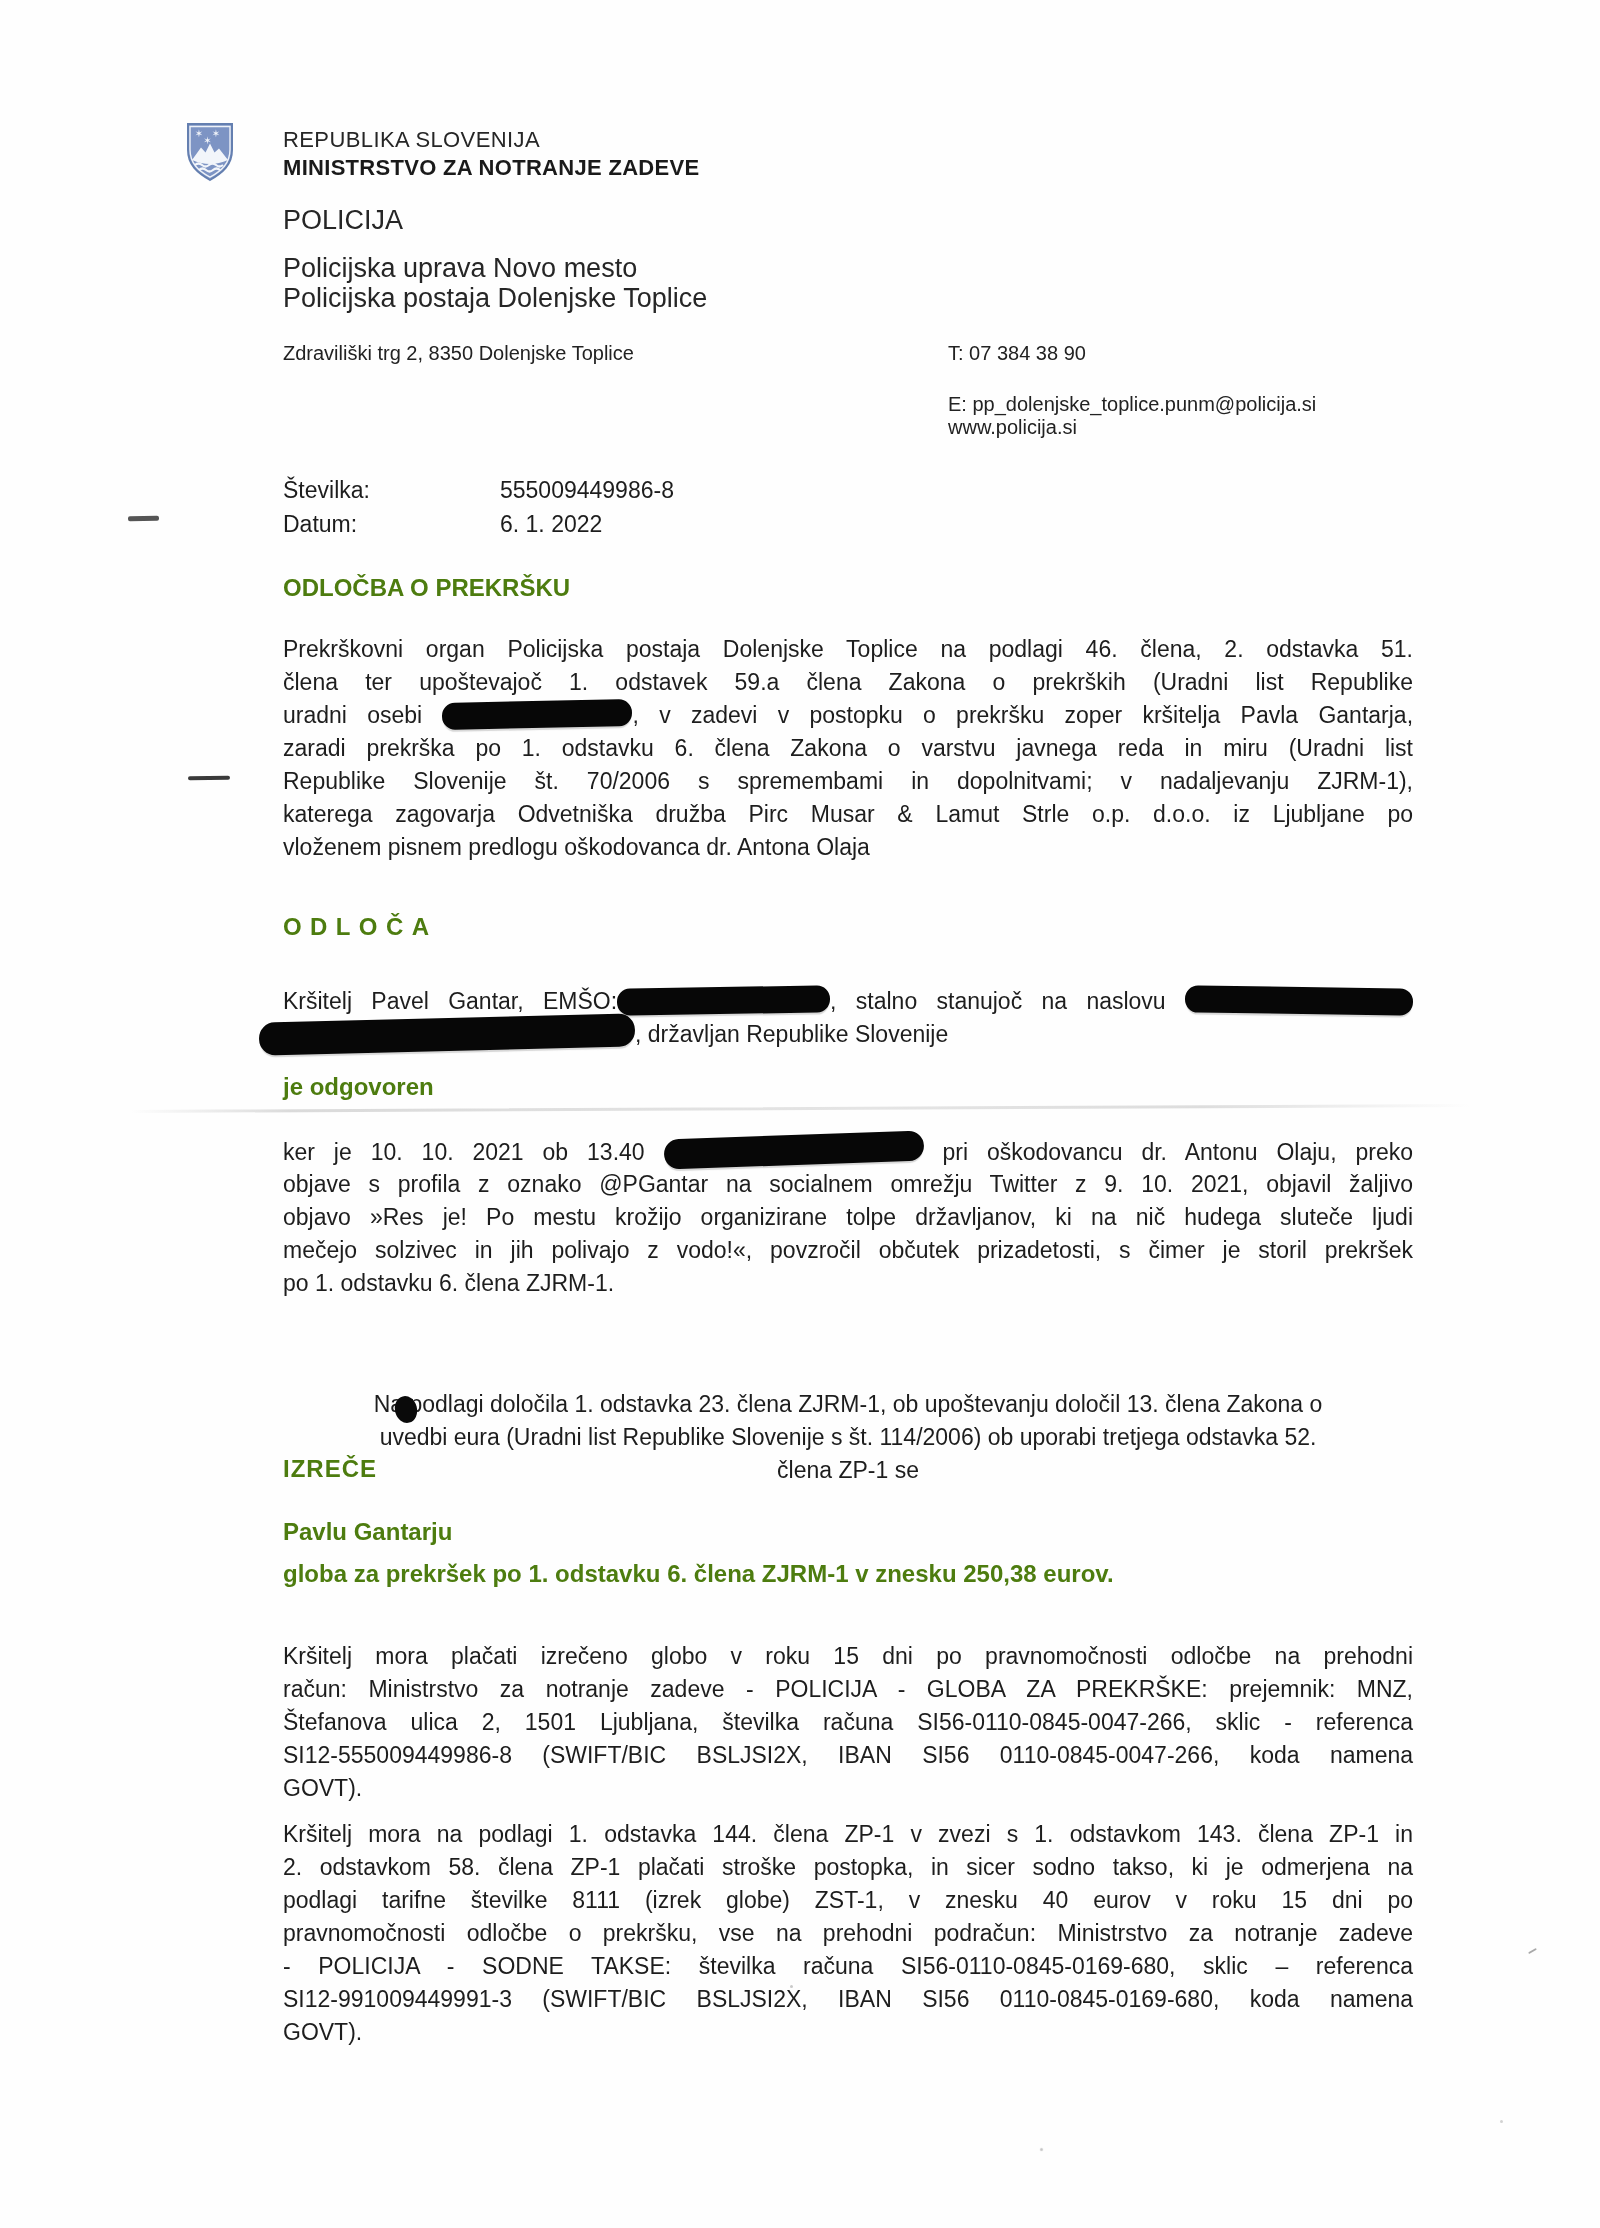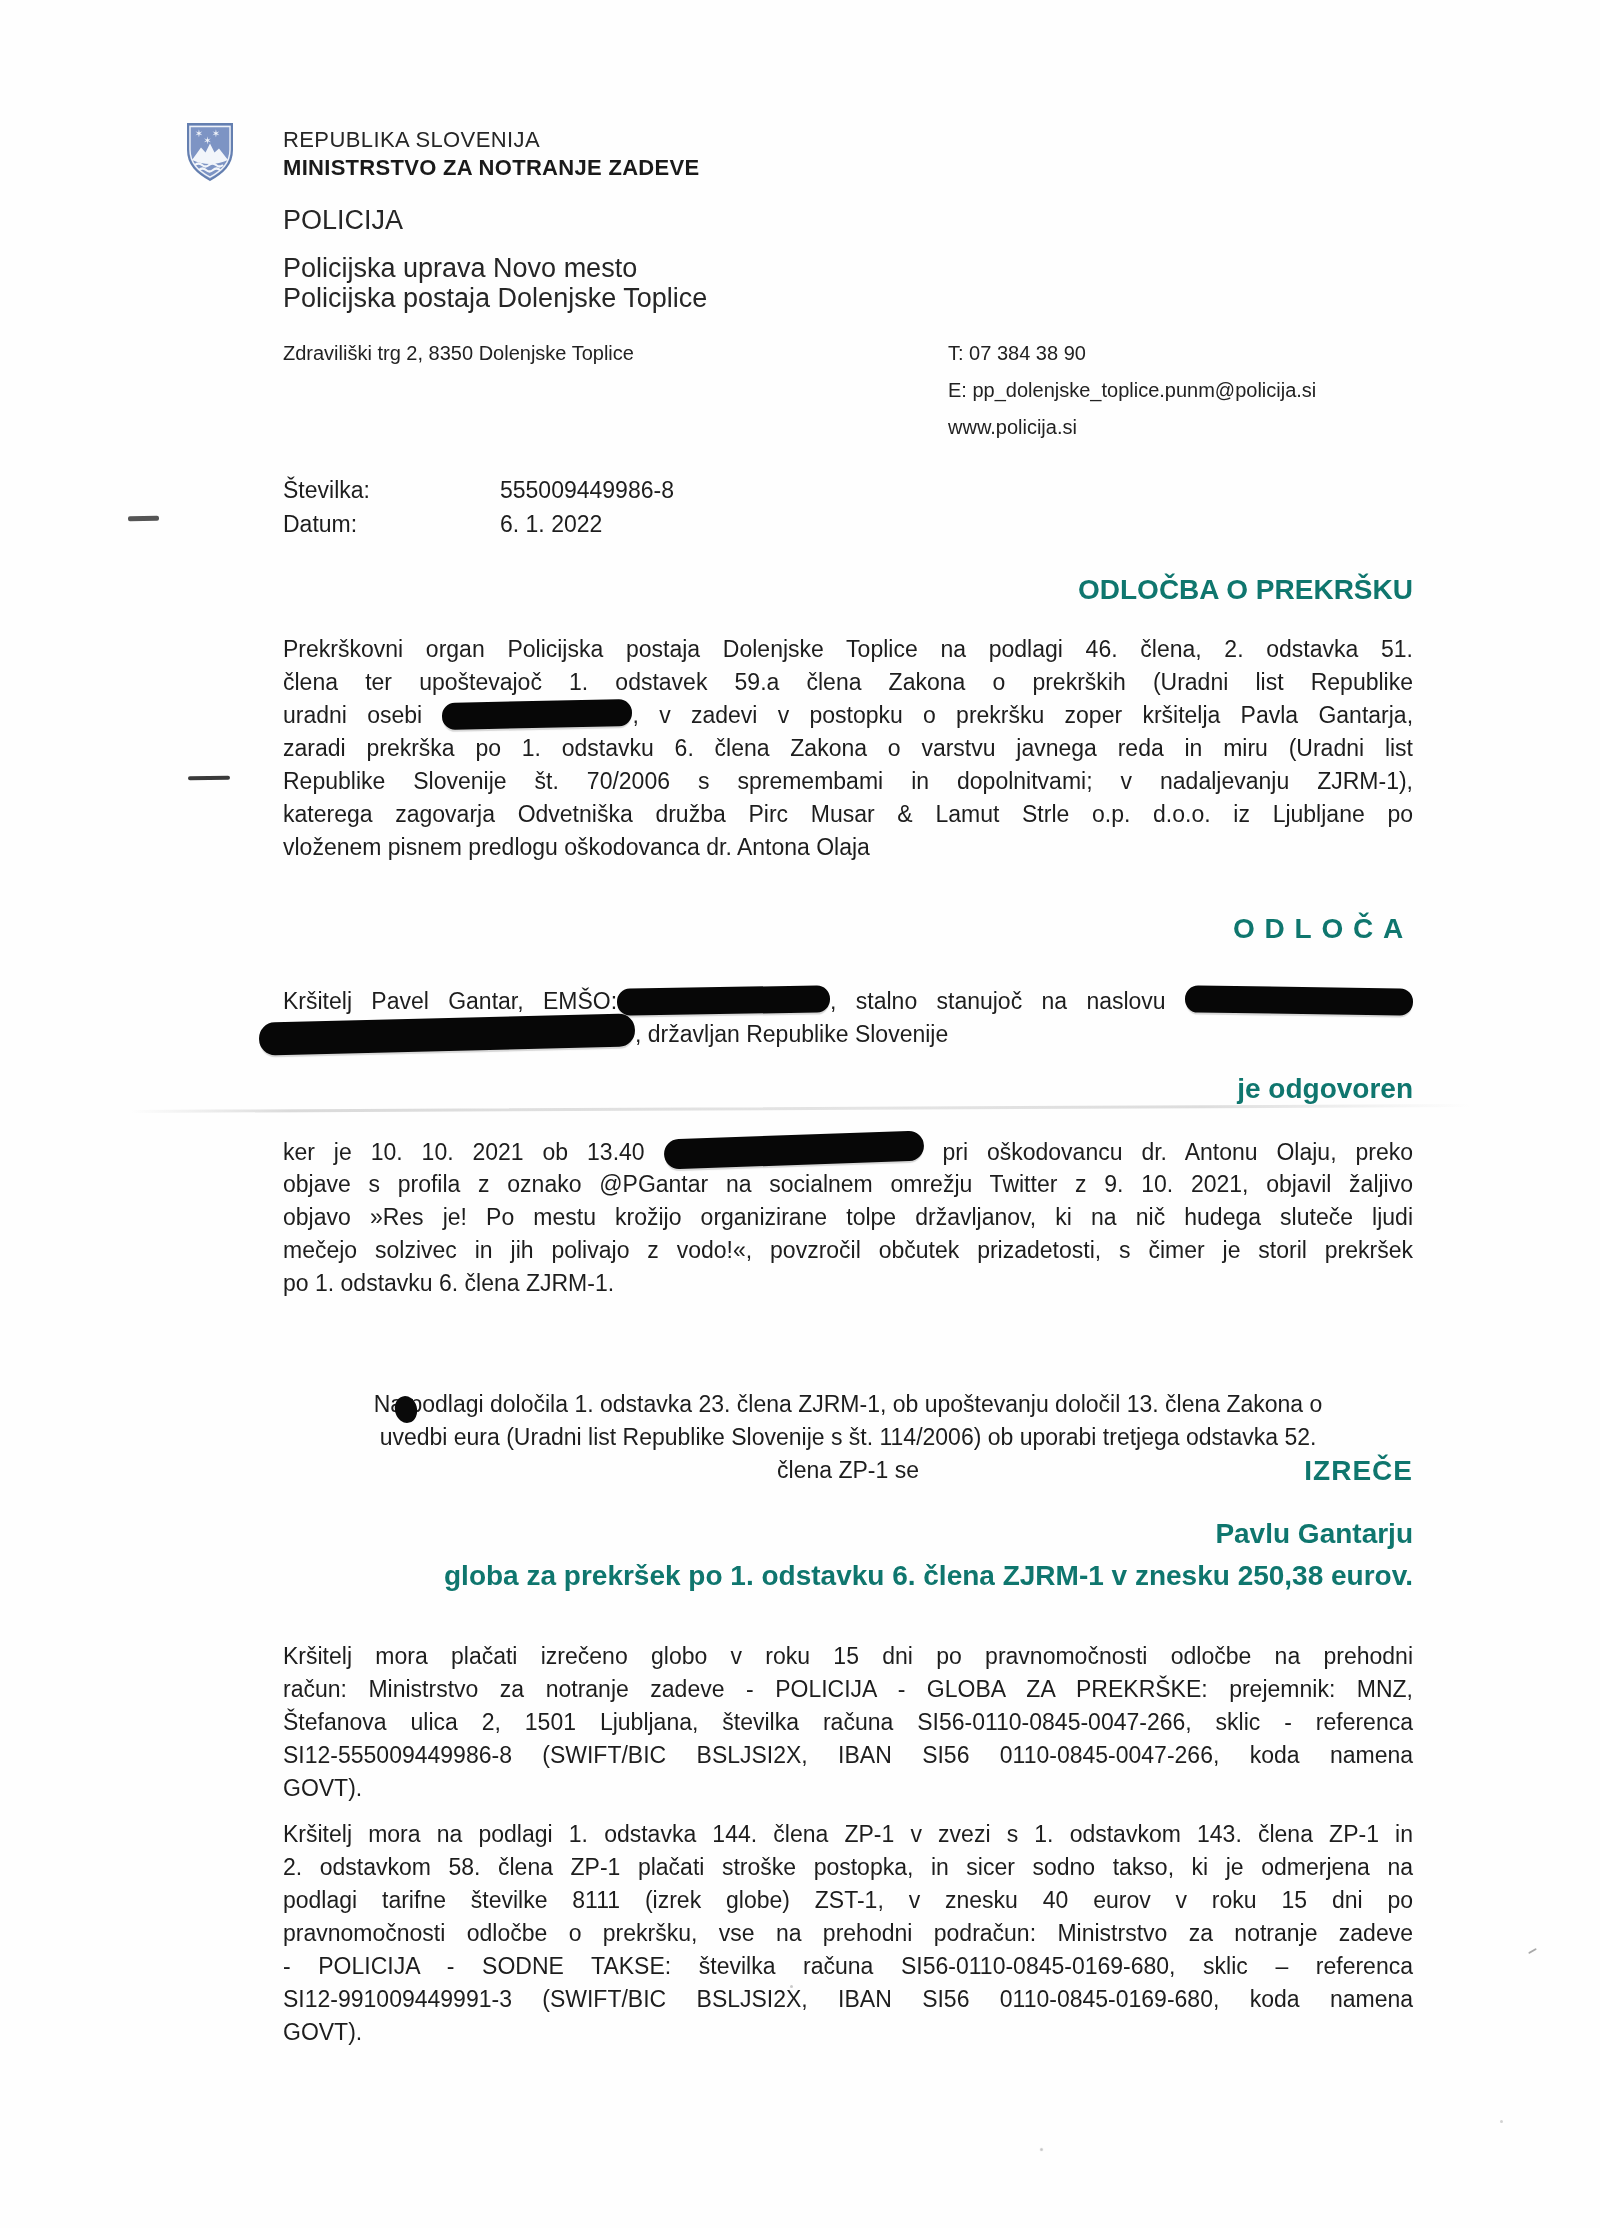--- a/index.html
+++ b/index.html
@@ -13,21 +13,21 @@
   .hdr-sm   { font-size:22px; letter-spacing:.4px; color:#262626; }
   .hdr-bold { font-size:22px; font-weight:bold; letter-spacing:.3px; color:#1a1a1a; }
   .hdr-md   { font-size:27px; color:#262626; }
   .contact  { font-size:20px; color:#222; }
   .meta     { font-size:23px; }
   .body-text{ font-size:23px; line-height:33px; }
   .col  { left:283px; width:1130px; }
   .jline{ height:33px; text-align:justify; text-align-last:justify; white-space:normal; }
   .lline{ height:33px; text-align:left; }
   .cline{ height:33px; text-align:center; }
-  .heading { font-weight:bold; font-size:28px; text-align:right; color:#0f766e; }
+  .heading { font-weight:bold; font-size:24px; text-align:left; color:#4d7c0f; }
   .bar {
     display:inline-block; background:#070707; height:27px;
     border-radius:13px; vertical-align:-5px;
     box-shadow:0 3px 1px -1px rgba(110,110,110,.28);
   }
   .artifact { background:#444; border-radius:2px; }
   .crease {
     height:3px; opacity:.55; border-radius:2px;
     background:linear-gradient(to right, rgba(190,190,190,0) 0%, #bdbdbd 12%, #cfcfcf 55%, #c2c2c2 80%, rgba(190,190,190,0) 100%);
   }
@@ -53,21 +53,21 @@
     </svg>
   </div>
 
   <div class="abs hdr-sm" style="left:283px; top:127px;">REPUBLIKA SLOVENIJA</div>
   <div class="abs hdr-bold" style="left:283px; top:155px;">MINISTRSTVO ZA NOTRANJE ZADEVE</div>
   <div class="abs hdr-md" style="left:283px; top:205px;">POLICIJA</div>
   <div class="abs hdr-md" style="left:283px; top:253px;">Policijska uprava Novo mesto</div>
   <div class="abs hdr-md" style="left:283px; top:283px;">Policijska postaja Dolenjske Toplice</div>
   <div class="abs contact" style="left:283px; top:342px;">Zdraviliški trg 2, 8350 Dolenjske Toplice</div>
   <div class="abs contact" style="left:948px; top:342px;">T: 07 384 38 90</div>
-  <div class="abs contact" style="left:948px; top:379px;">E: pp_dolenjske_toplice.punm@policija.si</div>
+  <div class="abs contact" style="left:948px; top:393px;">E: pp_dolenjske_toplice.punm@policija.si</div>
   <div class="abs contact" style="left:948px; top:416px;">www.policija.si</div>
 
   <div class="abs meta" style="left:283px; top:477px;">Številka:</div>
   <div class="abs meta" style="left:500px; top:477px;">555009449986-8</div>
   <div class="abs meta" style="left:283px; top:511px;">Datum:</div>
   <div class="abs meta" style="left:500px; top:511px;">6. 1. 2022</div>
 
   <div class="abs col heading" style="top:574px;">ODLOČBA O PREKRŠKU</div>
 
   <div class="abs col body-text" style="top:633px;">

